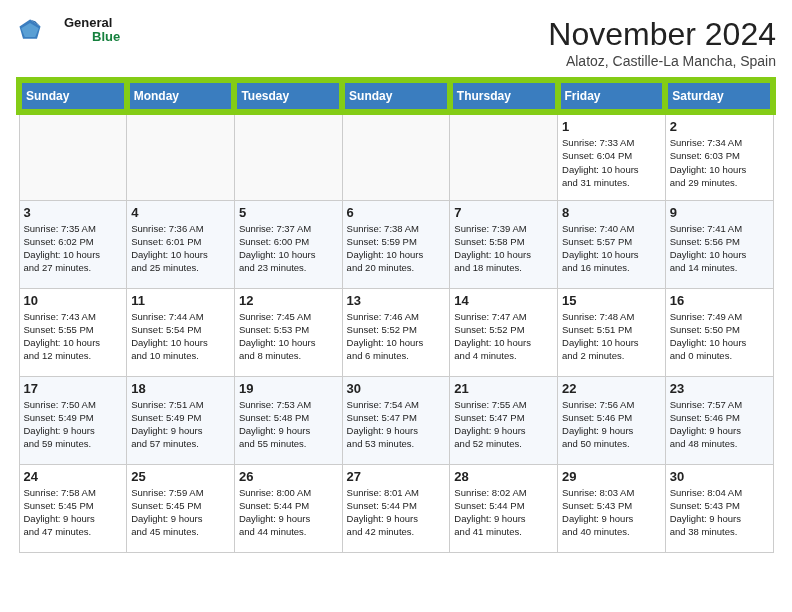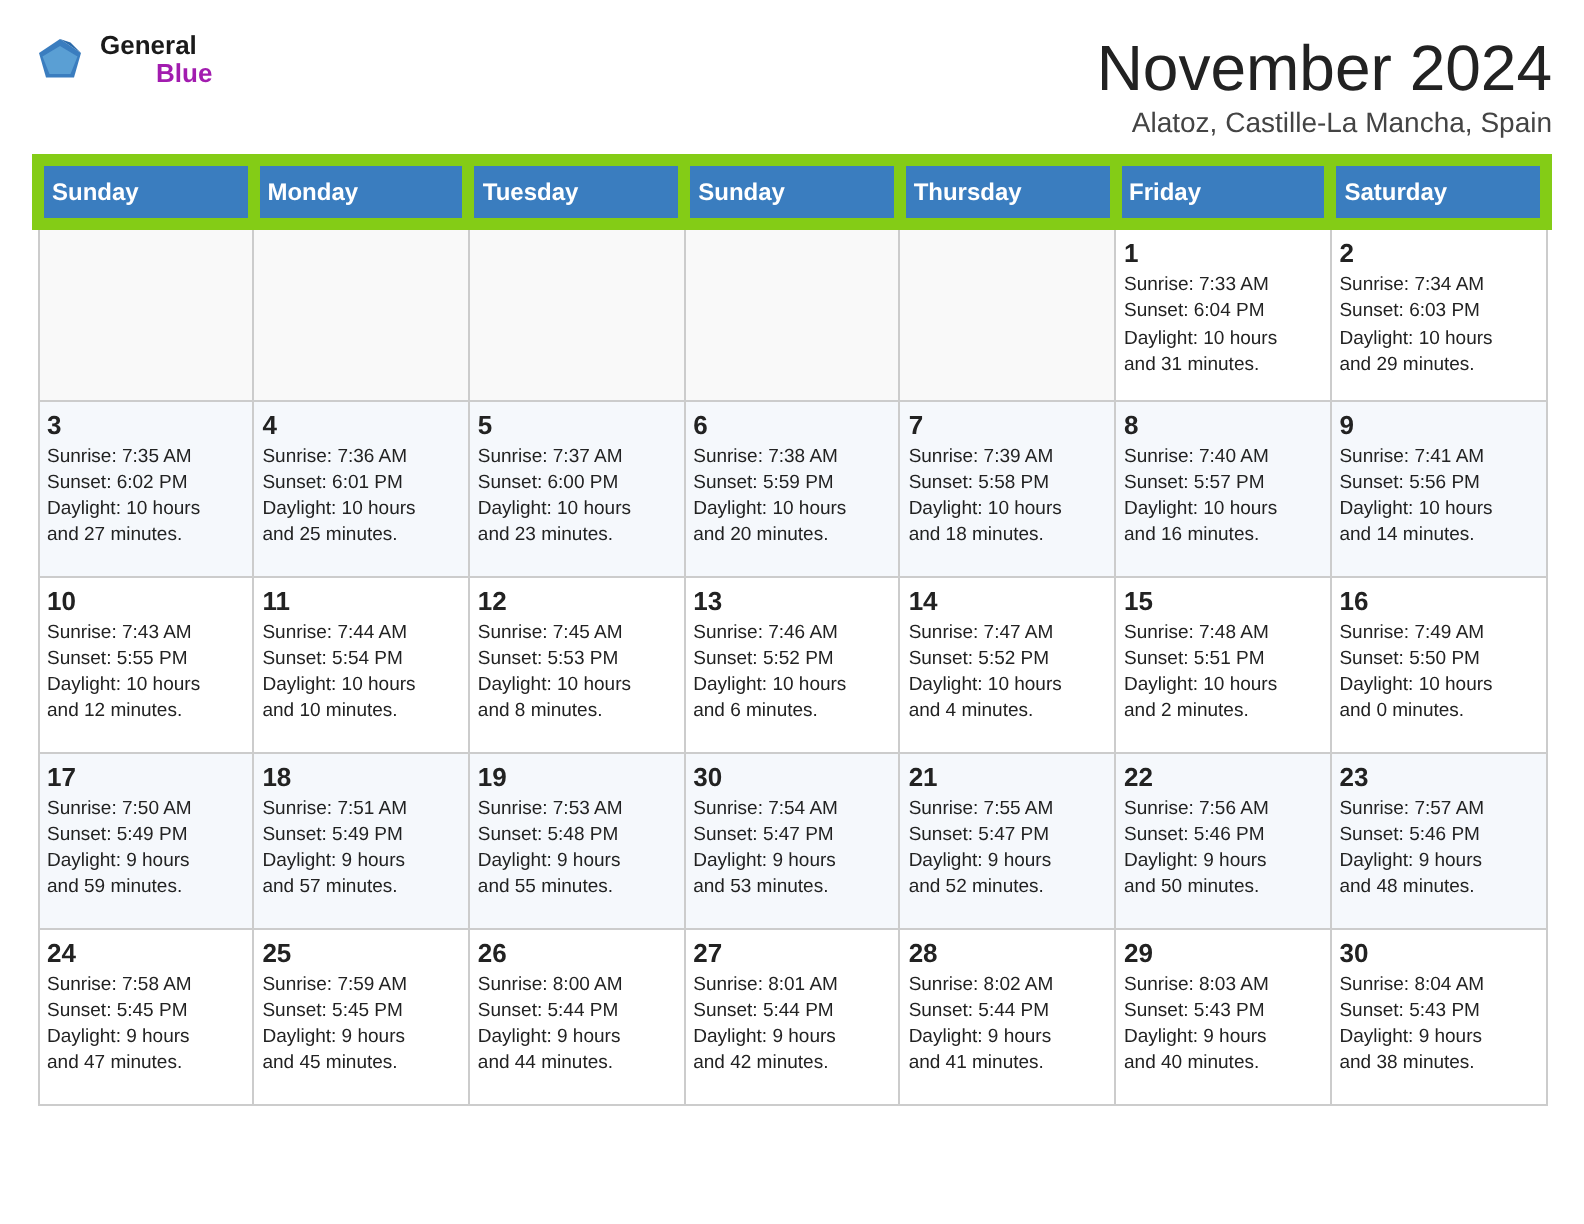--- a/index.html
+++ b/index.html
@@ -12,32 +12,32 @@
     }
     .header {
       display: flex;
       justify-content: space-between;
       align-items: flex-start;
       margin-bottom: 8px;
     }
     .logo {
       display: flex;
       align-items: center;
-      gap: 6px;
+      gap: 20px;
     }
     .logo-text {
       display: flex;
       flex-direction: column;
       font-size: 13px;
       font-weight: bold;
       color: #1a1a1a;
       line-height: 1.1;
     }
     .logo-text span:first-child { color: #1a1a1a; }
-    .logo-text span:last-child { color: #a21caf; padding-left: 28px; }
+    .logo-text span:last-child { color: #15803d; padding-left: 28px; }
     .logo-icon {
       width: 28px;
       height: 28px;
     }
     .title-block {
       text-align: right;
     }
     .month-title {
       font-size: 32px;
       font-weight: normal;

